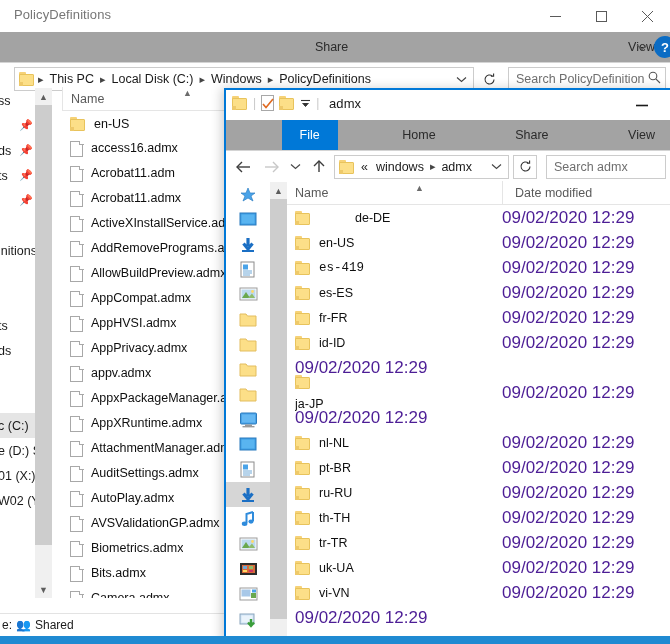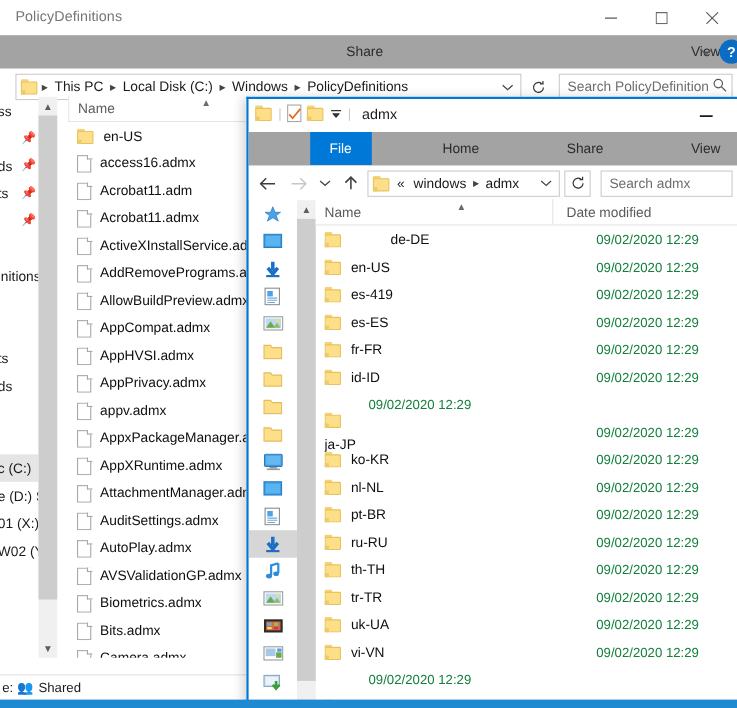--- a/index.html
+++ b/index.html
@@ -76,21 +76,21 @@
   }
   .colhdr .c { padding-left:8px; position:relative; height:23px; display:flex; align-items:center; }
   .colhdr .c + .c { border-left:1px solid #e5e5e5; }
   .sortcaret { position:absolute; top:2px; font-size:9px; color:#6b6b6b; }
 
   .row {
     display:flex; align-items:center; height:25px; font-size:12.5px; color:#0f0f0f;
     white-space:nowrap; padding-left:8px;
   }
   .row .nm { display:flex; align-items:flex-start; gap:8px; overflow:hidden; }
-  .row .dt { color:#15803d; font-size:12px;margin-left:40px; }
+  .row .dt { color:#4c1d95; font-size:17px; }
 
   
   .ico { flex:0 0 auto; display:inline-block; }
   .folder-ico { width:16px; height:14px; position:relative; }
   .folder-ico .tab  { position:absolute; left:0; top:0; width:7px; height:3px; background:#f6d278; border-radius:1px 1px 0 0; }
   .folder-ico .body { position:absolute; left:0; top:2px; width:15px; height:12px; background:#fcdf88; border:1px solid #e8c35c; border-radius:0 1px 1px 1px; }
   .folder-ico .fold { position:absolute; left:0px; bottom:0px; width:4px; height:4px; background:#eec96a; }
   .file-ico { width:13px; height:16px; position:relative; }
   .file-ico .pg { position:absolute; inset:0; background:#ffffff; border:1px solid #a8a8a8; }
   .file-ico .cr { position:absolute; right:-1px; top:-1px; width:5px; height:5px; background:#ffffff; border-left:1px solid #a8a8a8; border-bottom:1px solid #a8a8a8; transform:none; }
@@ -748,21 +748,21 @@
               <span class="ico folder-ico">
                 <span class="tab"></span>
                 <span class="body"></span>
                 <span class="fold"></span>
               </span>
               <span>en-US</span>
             </div>
             <div class="dt">09/02/2020 12:29</div>
           </div>
           <div class="row">
-            <div class="nm" style="width: 207px;">
+            <div class="nm" style="width: 207px; font-family: Liberation Mono, monospace;">
               <span class="ico folder-ico">
                 <span class="tab"></span>
                 <span class="body"></span>
                 <span class="fold"></span>
               </span>
               <span>es-419</span>
             </div>
             <div class="dt">09/02/2020 12:29</div>
           </div>
           <div class="row">
@@ -806,28 +806,20 @@
               <span class="ico folder-ico">
                 <span class="tab"></span>
                 <span class="body"></span>
                 <span class="fold"></span>
               </span>
               <span>ja-JP</span>
             </div>
             <div class="dt">09/02/2020 12:29</div>
           </div>
           <div class="row">
-            <div class="nm" style="width: 207px;">
-              <span class="ico folder-ico">
-                <span class="tab"></span>
-                <span class="body"></span>
-                <span class="fold"></span>
-              </span>
-              <span>ko-KR</span>
-            </div>
             <div class="dt">09/02/2020 12:29</div>
           </div>
           <div class="row">
             <div class="nm" style="width: 207px;">
               <span class="ico folder-ico">
                 <span class="tab"></span>
                 <span class="body"></span>
                 <span class="fold"></span>
               </span>
               <span>nl-NL</span>

